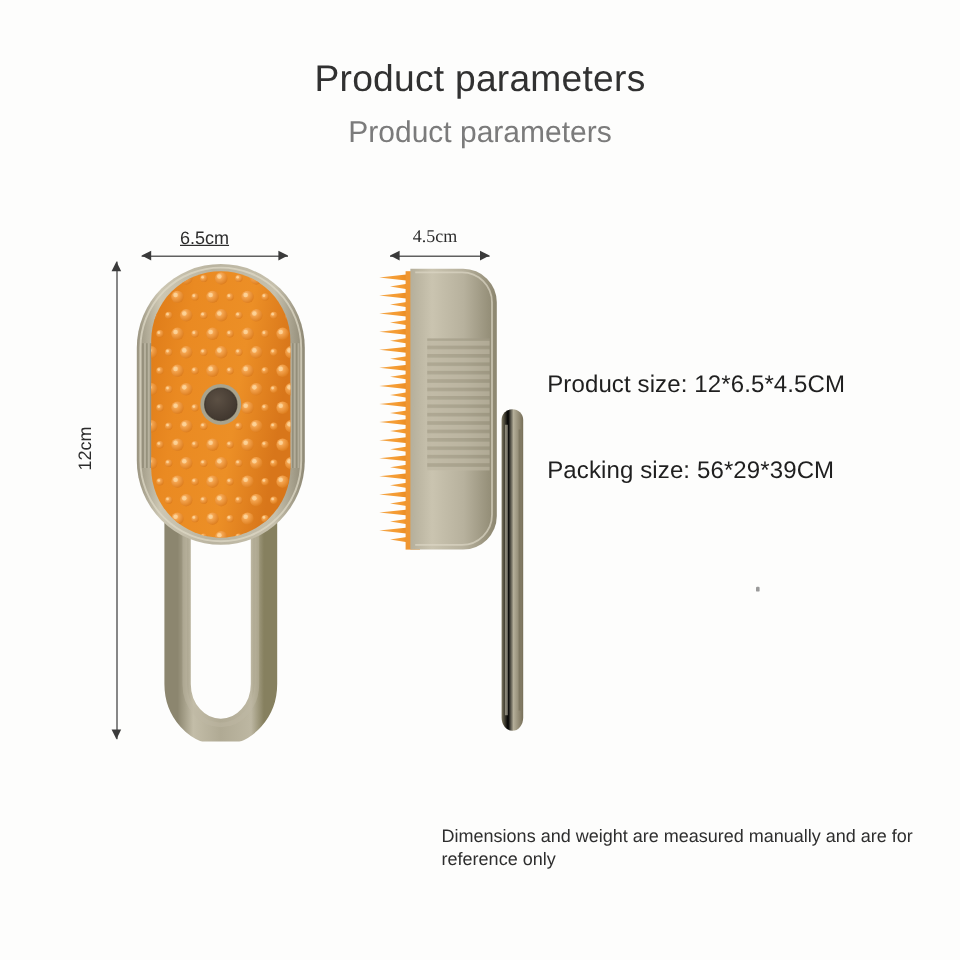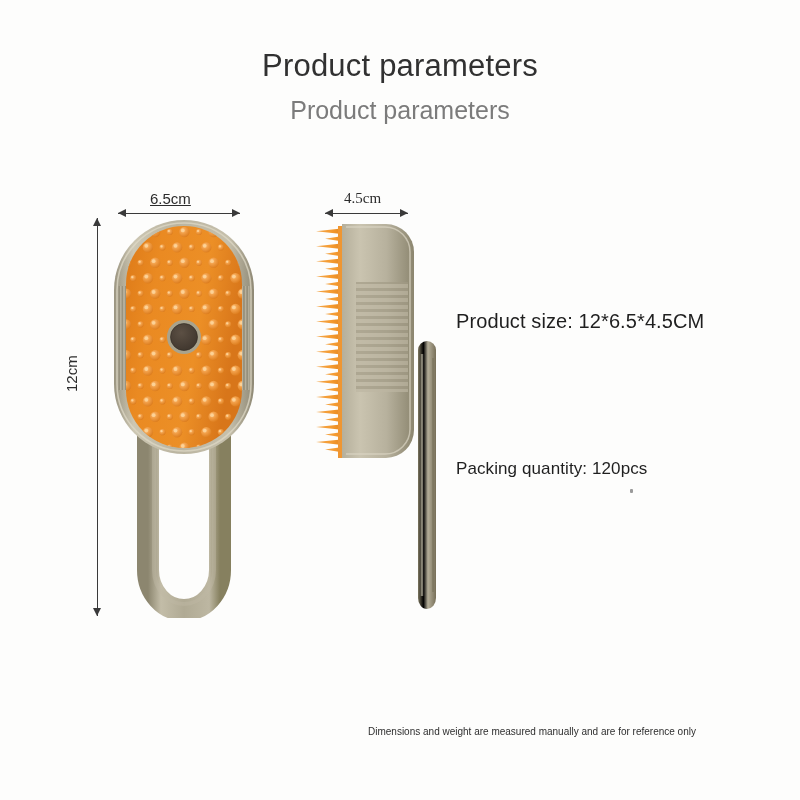--- a/index.html
+++ b/index.html
@@ -127,23 +127,23 @@
     left: 630px; top: 489px;
     width: 3px; height: 4px;
     background: #9a9a9a;
     border-radius: 1px;
   }
 
   
   .footer-note {
     position: absolute;
     left: 368px;
-    top: 722px;
+    top: 688px;
     width: 412px;
-    font-size: 10px;
+    font-size: 15px;
     line-height: 19px;
     color: #2e2e2e;
   }
 </style>
 </head>
 <body>
 
 <div class="stage">
 
   <div class="title-main">Product parameters</div>
@@ -568,18 +568,18 @@
     </g>
 
     <g>
       <path d="M106,132 L106,380 a9,11 0 0 0 18,0 L124,132 a9,9 0 0 0 -18,0 Z" fill="url(#handleGradS)"></path>
       <path d="M110,136 L110,378" fill="none" stroke="#d3cdb9" stroke-width="2.4" opacity="0.55"></path>
       <path d="M121,140 L121,374" fill="none" stroke="#6f6a54" stroke-width="1.6" opacity="0.5"></path>
     </g>
   </svg>
 
   <div class="spec spec-1">Product size: 12*6.5*4.5CM</div>
-  <div class="spec spec-3">Packing quantity: 120pcs</div>
+  <div class="spec spec-2">Packing size: 56*29*39CM</div>
   <div class="stray-dot"></div>
 
   <div class="footer-note">Dimensions and weight are measured manually and are for reference only</div>
 
 </div>
 
 </body></html>

